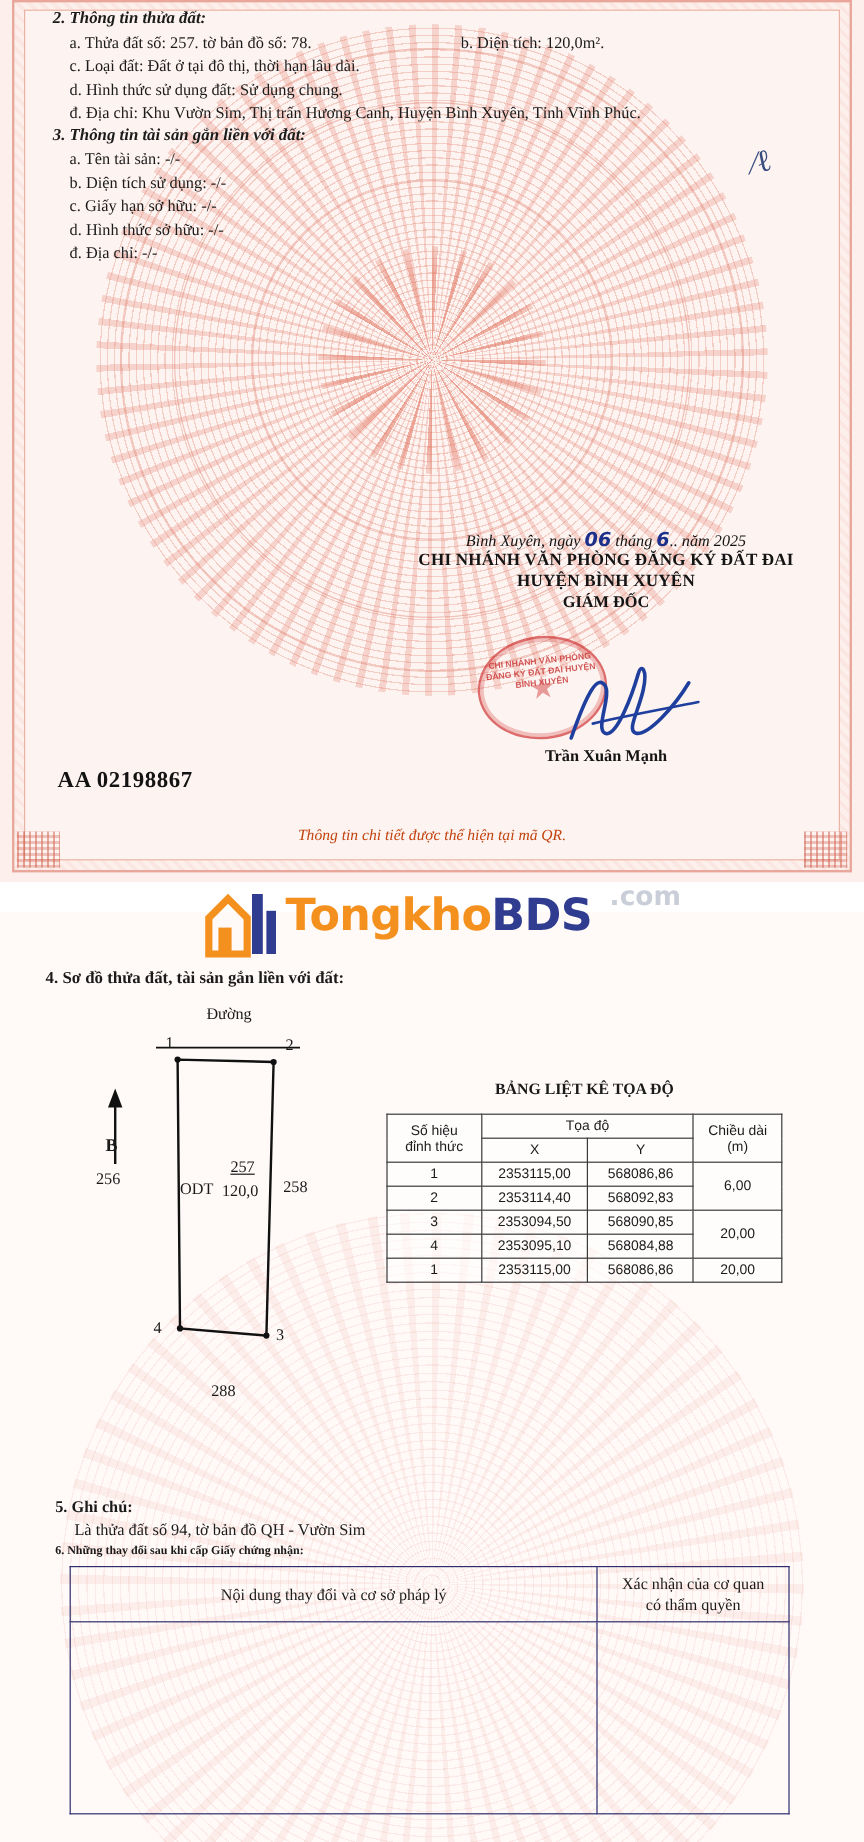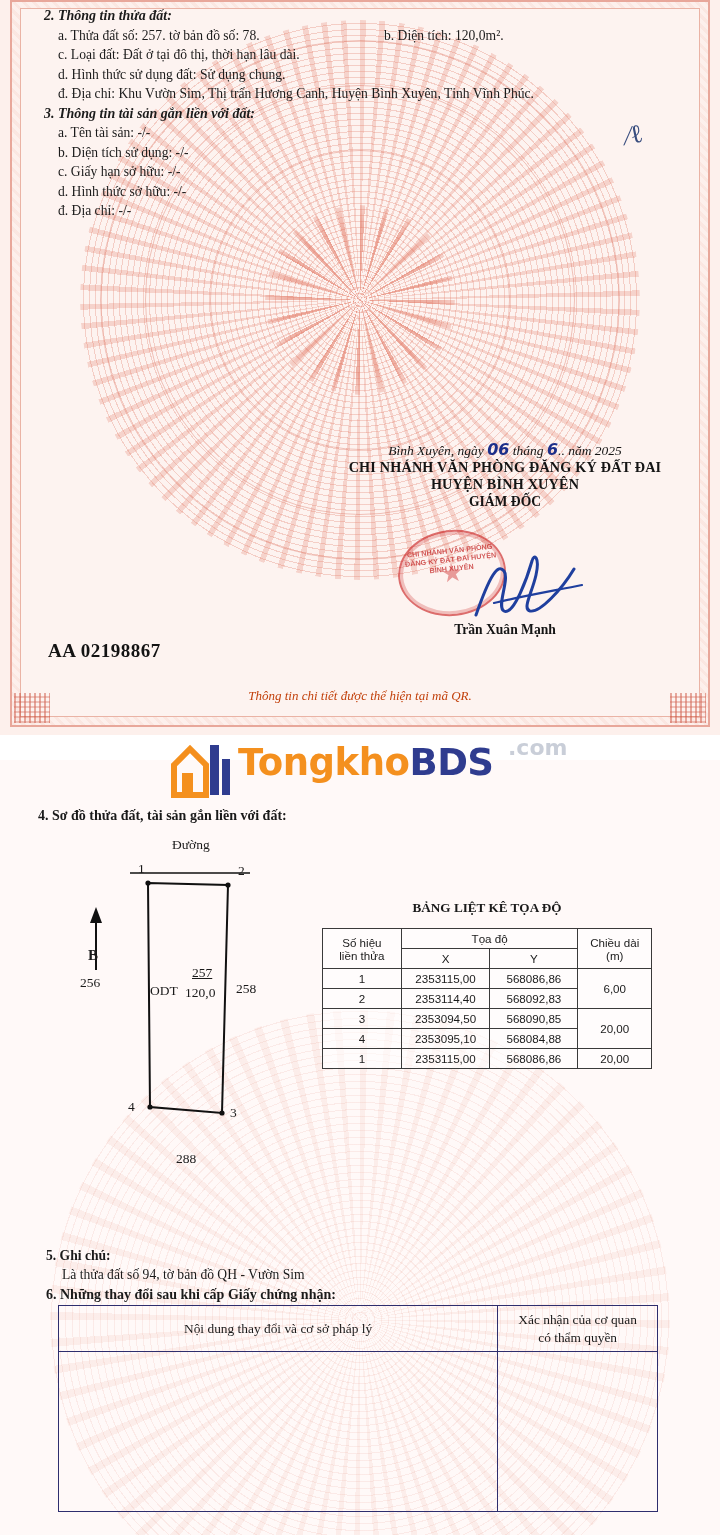--- a/index.html
+++ b/index.html
@@ -249,21 +249,21 @@
     border: 1px solid #3a3a3a;
     text-align: center;
     padding: 3px 2px;
     font-weight: normal;
   }
   .coord-table th { font-weight: normal; }
   .coord-table td.num, .coord-table td.len { }
 
   .note5 { position: absolute; left: 46px; top: 488px; font-size: 13.6px; font-weight: bold;}
   .note5-body { position: absolute; left: 62px; top: 507px; font-size: 13.6px; }
-  .note6 { position: absolute; left: 46px; top: 527px; font-size: 14px; font-weight: bold;}
+  .note6 { position: absolute; left: 46px; top: 527px; font-size: 10px; font-weight: bold;}
 
   .changes-table {
     position: absolute;
     left: 58px; top: 545px;
     width: 600px; height: 200px;
     border-collapse: collapse;
     font-size: 13.4px;
   }
   .changes-table th, .changes-table td {
     border: 1px solid #2e2e6e;
@@ -384,21 +384,21 @@
     <div class="lbl" style="left:122px; top:110px; text-decoration:underline;">257</div>
     <div class="lbl" style="left:115px; top:130px;">120,0</div>
   </div>
 
   <div class="coord-title">BẢNG LIỆT KÊ TỌA ĐỘ</div>
   <table class="coord-table">
     <thead>
       <tr>
         <th rowspan="2" style="width:82px;">
           <div style="white-space:pre-line;">Số hiệu
-liền thửa</div>
+đỉnh thức</div>
         </th>
         <th colspan="2">Tọa độ</th>
         <th rowspan="2" style="width:76px;">
           <div style="white-space:pre-line;">Chiều dài
 (m)</div>
         </th>
       </tr>
       <tr>
         <th style="width:90px;">X</th>
         <th style="width:90px;">Y</th>

